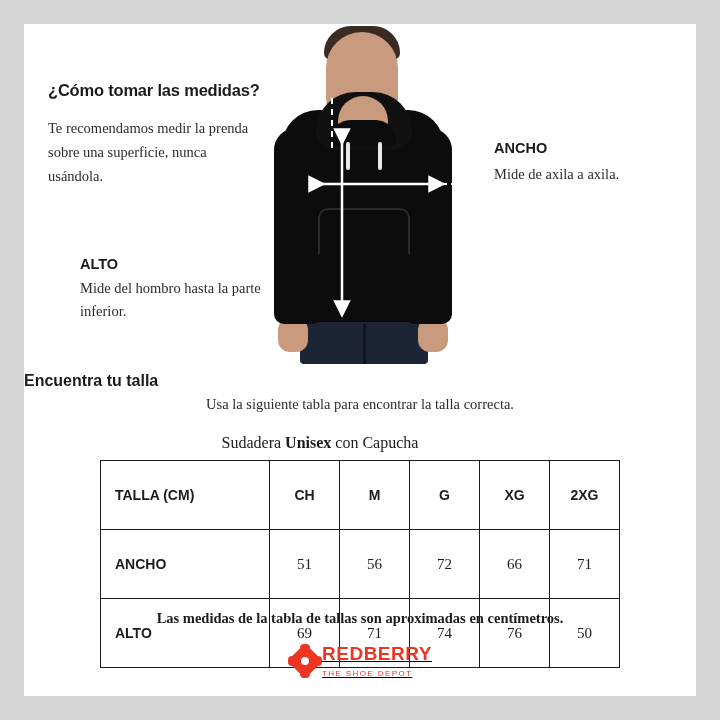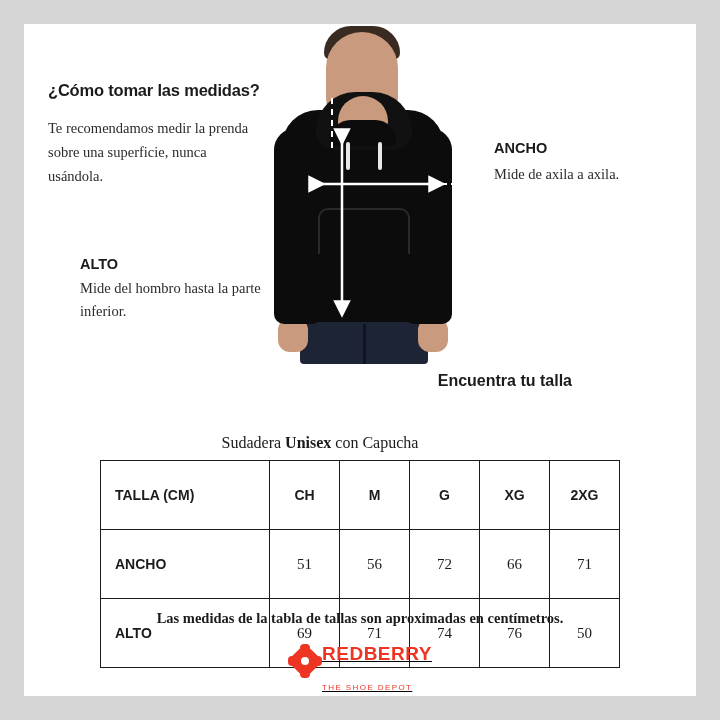--- a/index.html
+++ b/index.html
@@ -245,21 +245,21 @@
 
   
   .arrows { position: absolute; left: 0; top: 0; width: 215px; height: 332px; }
 
   
   .find-title {
     position: absolute;
     left: 0;
     top: 348px;
     width: 548px;
-    text-align: right;
+    text-align: left;
     font-size: 16px;
     font-weight: bold;
     color: #1b1b1b;
   }
   .find-sub {
     position: absolute;
     left: 0;
     top: 372px;
     width: 672px;
     text-align: center;
@@ -349,21 +349,21 @@
   .logo-name {
     font-size: 19px;
     font-weight: bold;
     color: #ee3524;
     letter-spacing: 0.5px;
   }
   .logo-tag {
     font-size: 8px;
     color: #ee3524;
     letter-spacing: 1.4px;
-    margin-top: 21px;
+    margin-top: 7px;
   }
 </style>
 </head>
 <body>
 
 <div class="page">
 
   <div class="top-section">
 
     <div class="heading">¿Cómo tomar las medidas?</div>
@@ -406,20 +406,21 @@
         <line x1="62" y1="152" x2="182" y2="152" stroke="#ffffff" stroke-width="2.5" marker-start="url(#ah)" marker-end="url(#ah)"></line>
 
         <line x1="82" y1="110" x2="82" y2="282" stroke="#ffffff" stroke-width="2.5" marker-start="url(#ah)" marker-end="url(#ah)"></line>
 
         <line x1="182" y1="152" x2="215" y2="152" stroke="#ffffff" stroke-width="2" stroke-dasharray="5 4"></line>
       </svg>
     </div>
   </div>
 
   <div class="find-title">Encuentra tu talla</div>
+  <div class="find-sub">Usa la siguiente tabla para encontrar la talla correcta.</div>
 
   <div class="table-title">
     <span>Sudadera </span><b>Unisex</b><span> con Capucha</span>
   </div>
 
   <table class="size-table">
     <thead>
       <tr>
         <th class="col-first rowhead">TALLA (CM)</th>
         <th>CH</th>

